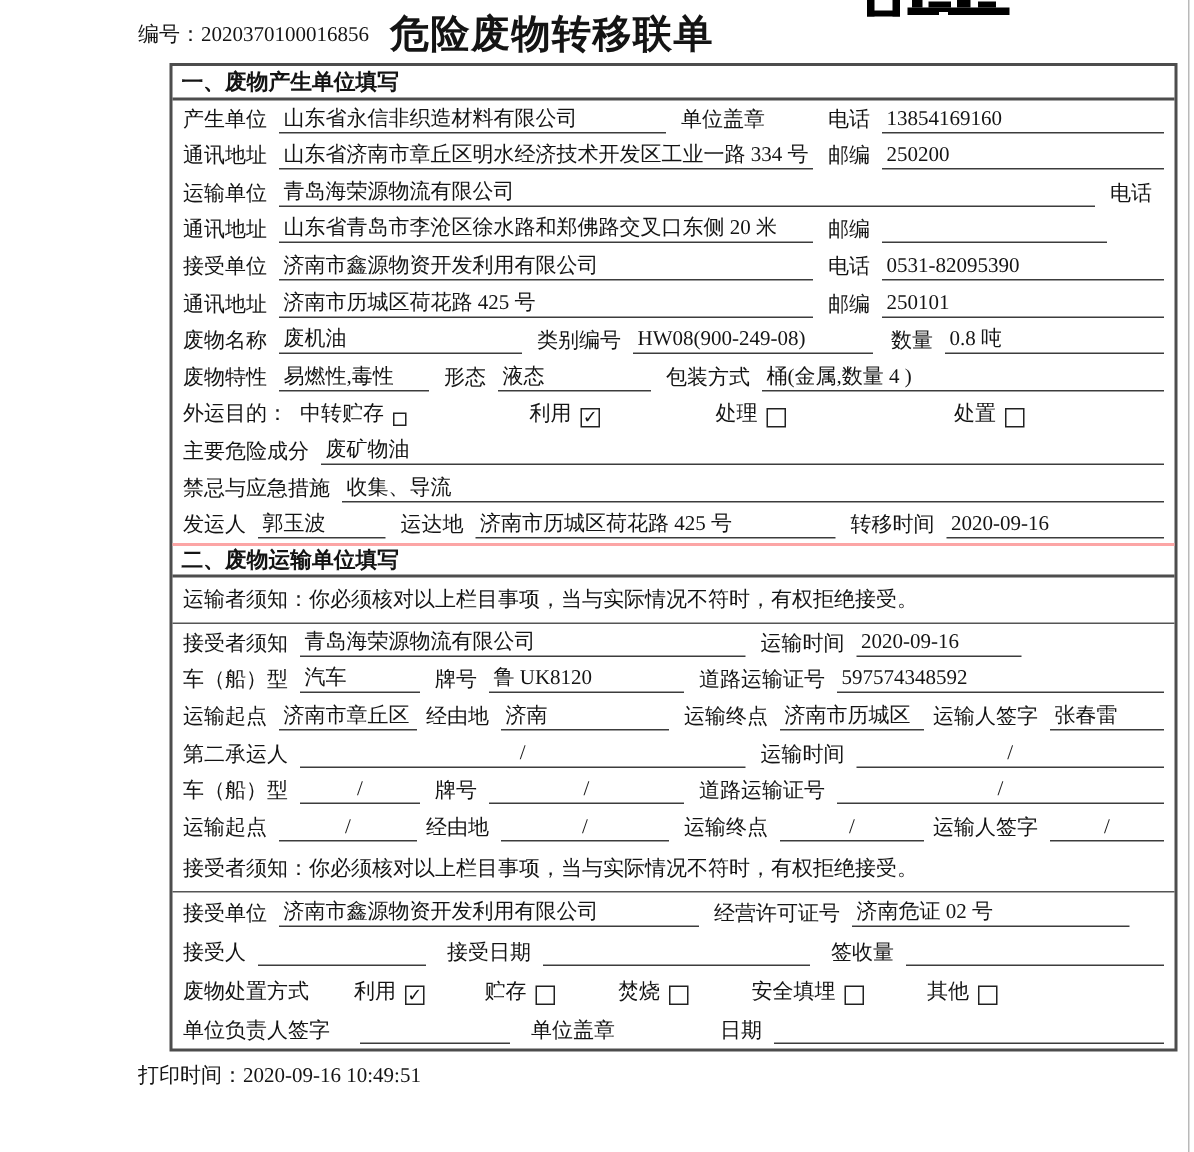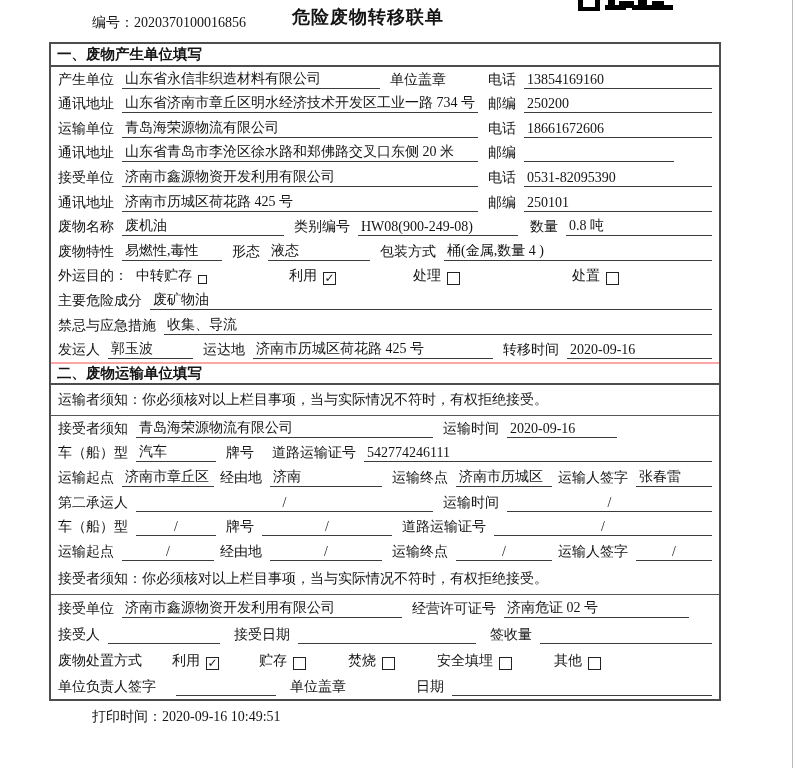--- a/index.html
+++ b/index.html
@@ -11,29 +11,29 @@
     font-size:14px;
   }
   .page-edge{position:absolute;right:3px;top:0;width:1px;height:768px;background:#b9b9b9}
 
   
   .hdr{position:relative;height:42px}
   .serial{position:absolute;left:92px;top:14px;white-space:nowrap}
   .title{
     position:absolute;left:0;right:60px;top:5px;text-align:center;
     font-family:"Liberation Sans","DejaVu Sans",sans-serif;
-    font-weight:bold;font-size:18px;letter-spacing:1px;
+    font-weight:bold;font-size:26px;letter-spacing:1px;
   }
   .qr{position:absolute;left:578px;top:0;width:96px;height:11px}
   .qr div{position:absolute;background:#000}
   .qr .u-shape{background:transparent;border-left:5px solid #000;border-right:5px solid #000;border-bottom:4px solid #000}
   .qr .notch{background:#fff}
 
   
-  .form{margin-left:49px;width:672px;border:2px solid #4d4d4d;background:#fff}
+  .form{margin-left:113px;width:672px;border:2px solid #4d4d4d;background:#fff}
   .sec-head{
     font-family:"Liberation Sans","DejaVu Sans",sans-serif;
     font-weight:bold;font-size:14.5px;height:23px;
     display:flex;align-items:center;padding:0 6px;
     border-bottom:2px solid #4d4d4d;
   }
   .sec-head.mid{border-top:2px solid #fca5a5}
   .note{height:31px;display:flex;align-items:center;padding:0 7px;border-bottom:1.5px solid #555;white-space:nowrap}
 
   .row{display:flex;align-items:flex-end;padding:0 7px 3px 7px;height:24.6px}
@@ -86,30 +86,29 @@
       <span class="lbl">产生单位</span>
       <span class="u" style="width:258px">山东省永信非织造材料有限公司</span>
       <span class="lbl ml">单位盖章</span>
       <span class="sp"></span>
       <span class="lbl">电话</span>
       <span class="u" style="width:188px">13854169160</span>
     </div>
 
     <div class="row">
       <span class="lbl">通讯地址</span>
-      <span class="u grow" style="margin-right:10px">山东省济南市章丘区明水经济技术开发区工业一路 734 号</span>
+      <span class="u grow" style="margin-right:10px">山东省济南市章丘区明水经济技术开发区工业一路 334 号</span>
       <span class="lbl">邮编</span>
       <span class="u" style="width:188px">250200</span>
     </div>
 
     <div class="row">
       <span class="lbl">运输单位</span>
       <span class="u grow" style="margin-right:10px">青岛海荣源物流有限公司</span>
       <span class="lbl">电话</span>
-      <span class="u" style="width:188px">18661672606</span>
     </div>
 
     <div class="row">
       <span class="lbl">通讯地址</span>
       <span class="u grow" style="margin-right:10px">山东省青岛市李沧区徐水路和郑佛路交叉口东侧 20 米</span>
       <span class="lbl">邮编</span>
       <span class="u" style="width:150px;margin-right:38px"></span>
     </div>
 
     <div class="row">
@@ -195,22 +194,23 @@
       <span class="lbl">接受者须知</span>
       <span class="u" style="width:297px">青岛海荣源物流有限公司</span>
       <span class="lbl ml">运输时间</span>
       <span class="u" style="width:110px">2020-09-16</span>
     </div>
 
     <div class="row">
       <span class="lbl">车（船）型</span>
       <span class="u" style="width:80px">汽车</span>
       <span class="lbl ml">牌号</span>
+      <span class="u" style="width:130px">鲁 UK8120</span>
       <span class="lbl ml">道路运输证号</span>
-      <span class="u grow">542774246111</span>
+      <span class="u grow">597574348592</span>
     </div>
 
     <div class="row">
       <span class="lbl">运输起点</span>
       <span class="u" style="width:92px">济南市章丘区</span>
       <span class="lbl" style="margin-left:6px">经由地</span>
       <span class="u" style="width:112px">济南</span>
       <span class="lbl ml">运输终点</span>
       <span class="u" style="width:96px">济南市历城区</span>
       <span class="lbl" style="margin-left:6px">运输人签字</span>

